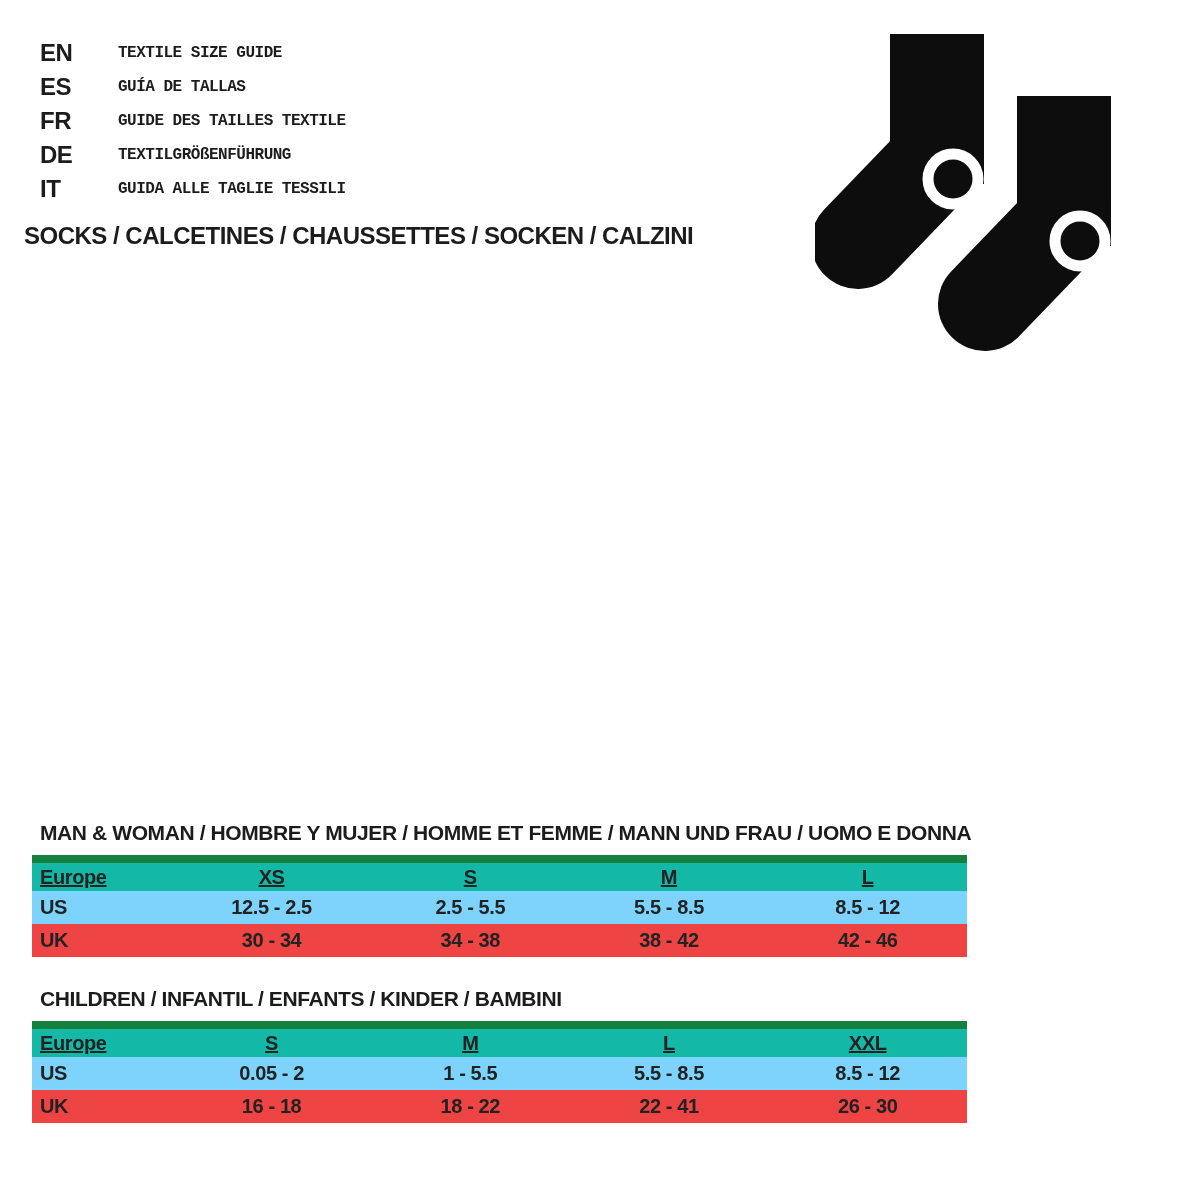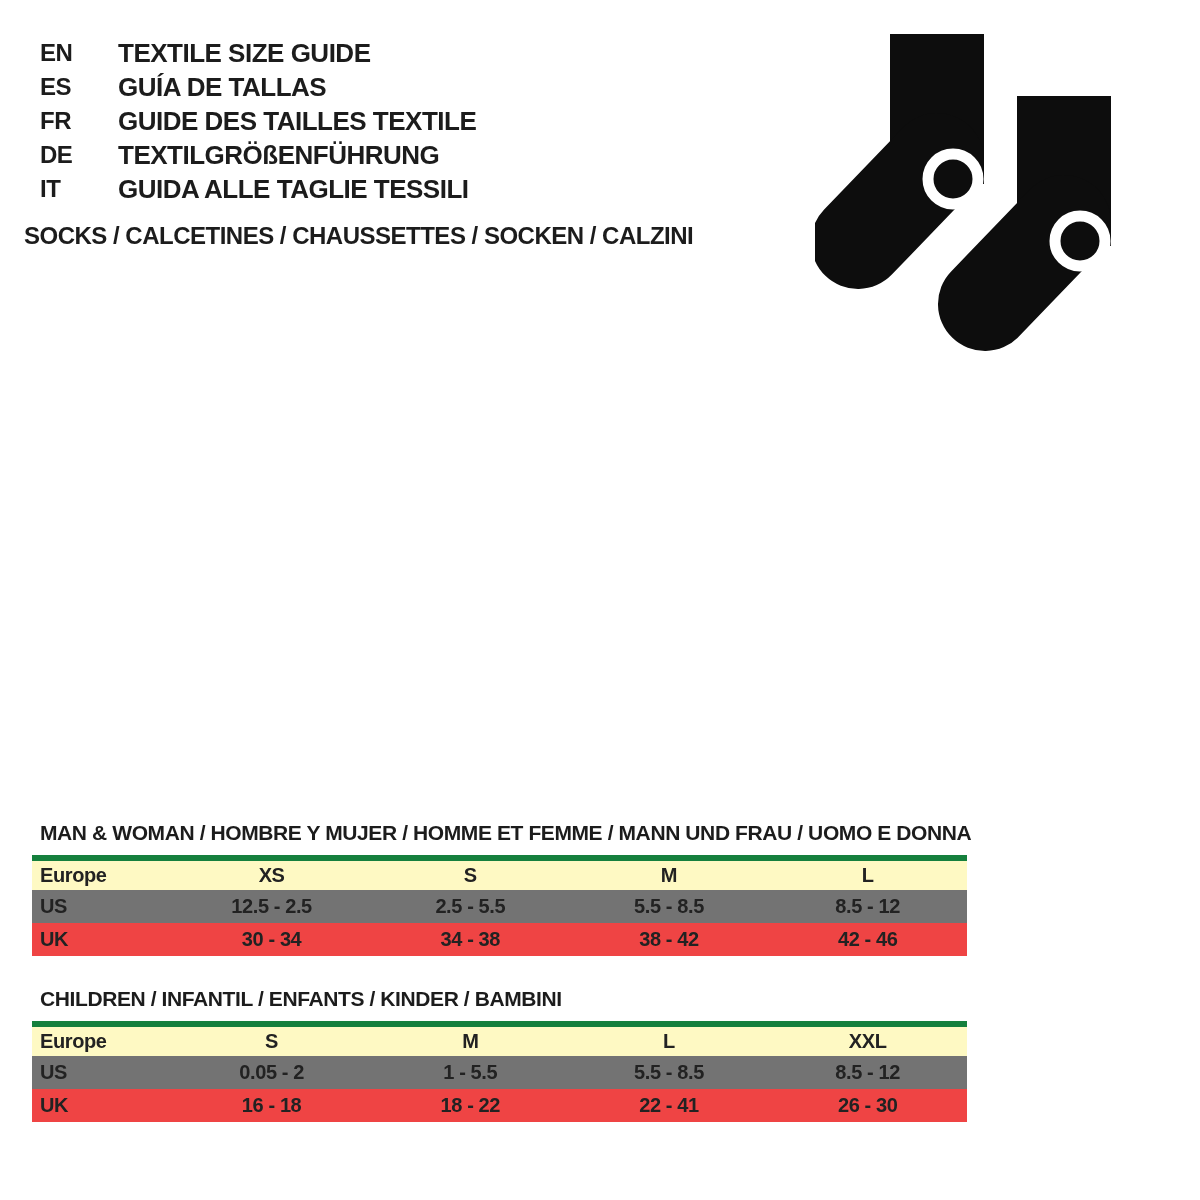--- a/index.html
+++ b/index.html
@@ -28,24 +28,25 @@
     height: 34px;
     line-height: 34px;
   }
   .lang-code {
     width: 78px;
     font-size: 24px;
     font-weight: 700;
     letter-spacing: -0.5px;
   }
   .lang-title {
-    font-size: 26px;
+    font-size: 16px;
     font-weight: 700;
     letter-spacing: -0.5px;
     white-space: nowrap;
+    font-family: Liberation Mono, monospace;
   }
 
   .category-line {
     position: absolute;
     left: 24px;
     top: 222px;
     font-size: 24px;
     font-weight: 700;
     letter-spacing: -0.5px;
     white-space: nowrap;
@@ -87,25 +88,26 @@
   }
   .size-table col.col-label { width: 15%; }
   .size-table col.col-size  { width: 21.25%; }
   .size-table th, .size-table td {
     padding: 0;
     text-align: center;
     vertical-align: middle;
   }
   .size-table thead tr {
     height: 32px;
-    background: #fef9c3;
-    border-top: 6px solid #15803d;
+    background: #14b8a6;
+    border-top: 8px solid #15803d;
+    text-decoration: underline;
   }
   .size-table tbody tr { height: 33px; }
-  .size-table tbody tr.row-odd  { background: #737373; }
+  .size-table tbody tr.row-odd  { background: #7dd3fc; }
   .size-table tbody tr.row-even { background: #ef4444; margin-top: 26px; }
   .size-table th.cell-label, .size-table td.cell-label {
     text-align: left;
     padding-left: 8px;
   }
 </style>
 </head>
 <body>
 
 <div class="canvas">

